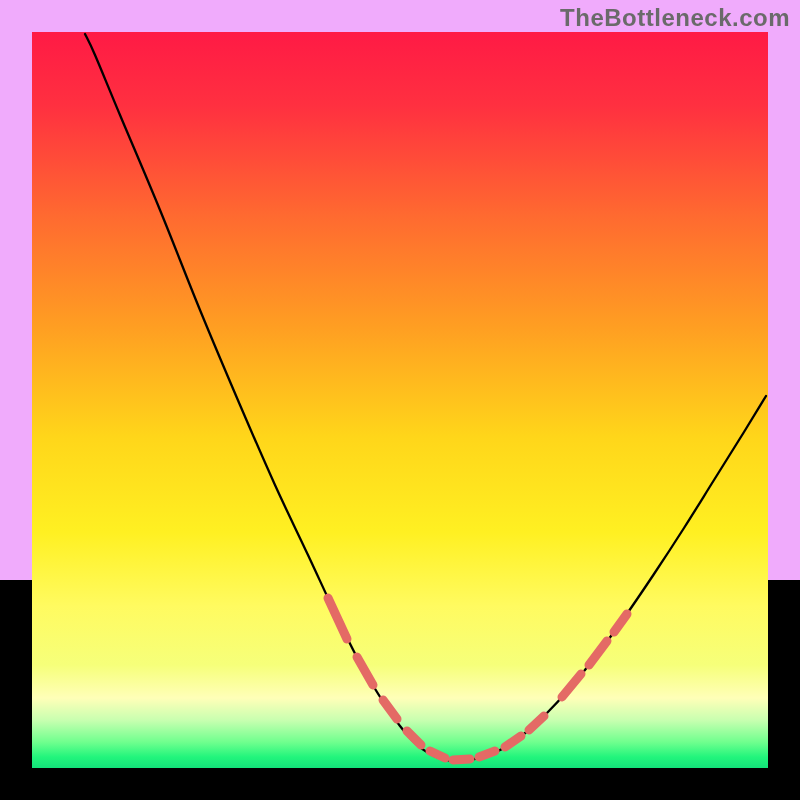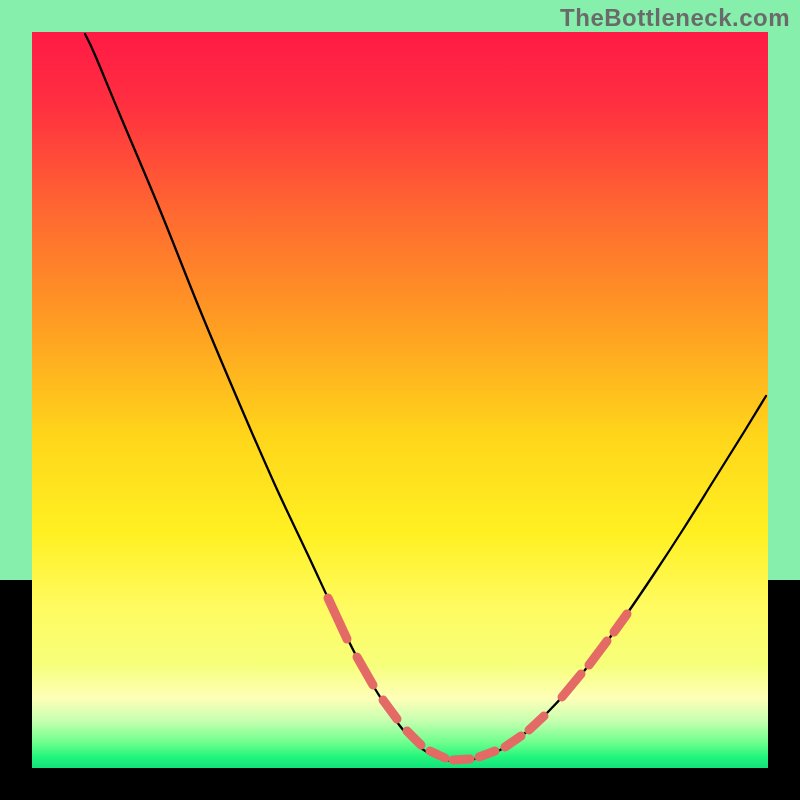--- a/index.html
+++ b/index.html
@@ -7,21 +7,21 @@
     padding: 0;
     width: 800px;
     height: 800px;
     background: #000;
     overflow: hidden;
   }
   .stage {
     position: relative;
     width: 800px;
     height: 580px;
-    background: #86efac;
+    background: #f0abfc;
   }
   svg {
     position: absolute;
     top: 0;
     left: 0;
   }
   .watermark {
     position: absolute;
     top: 4px;
     right: 10px;

